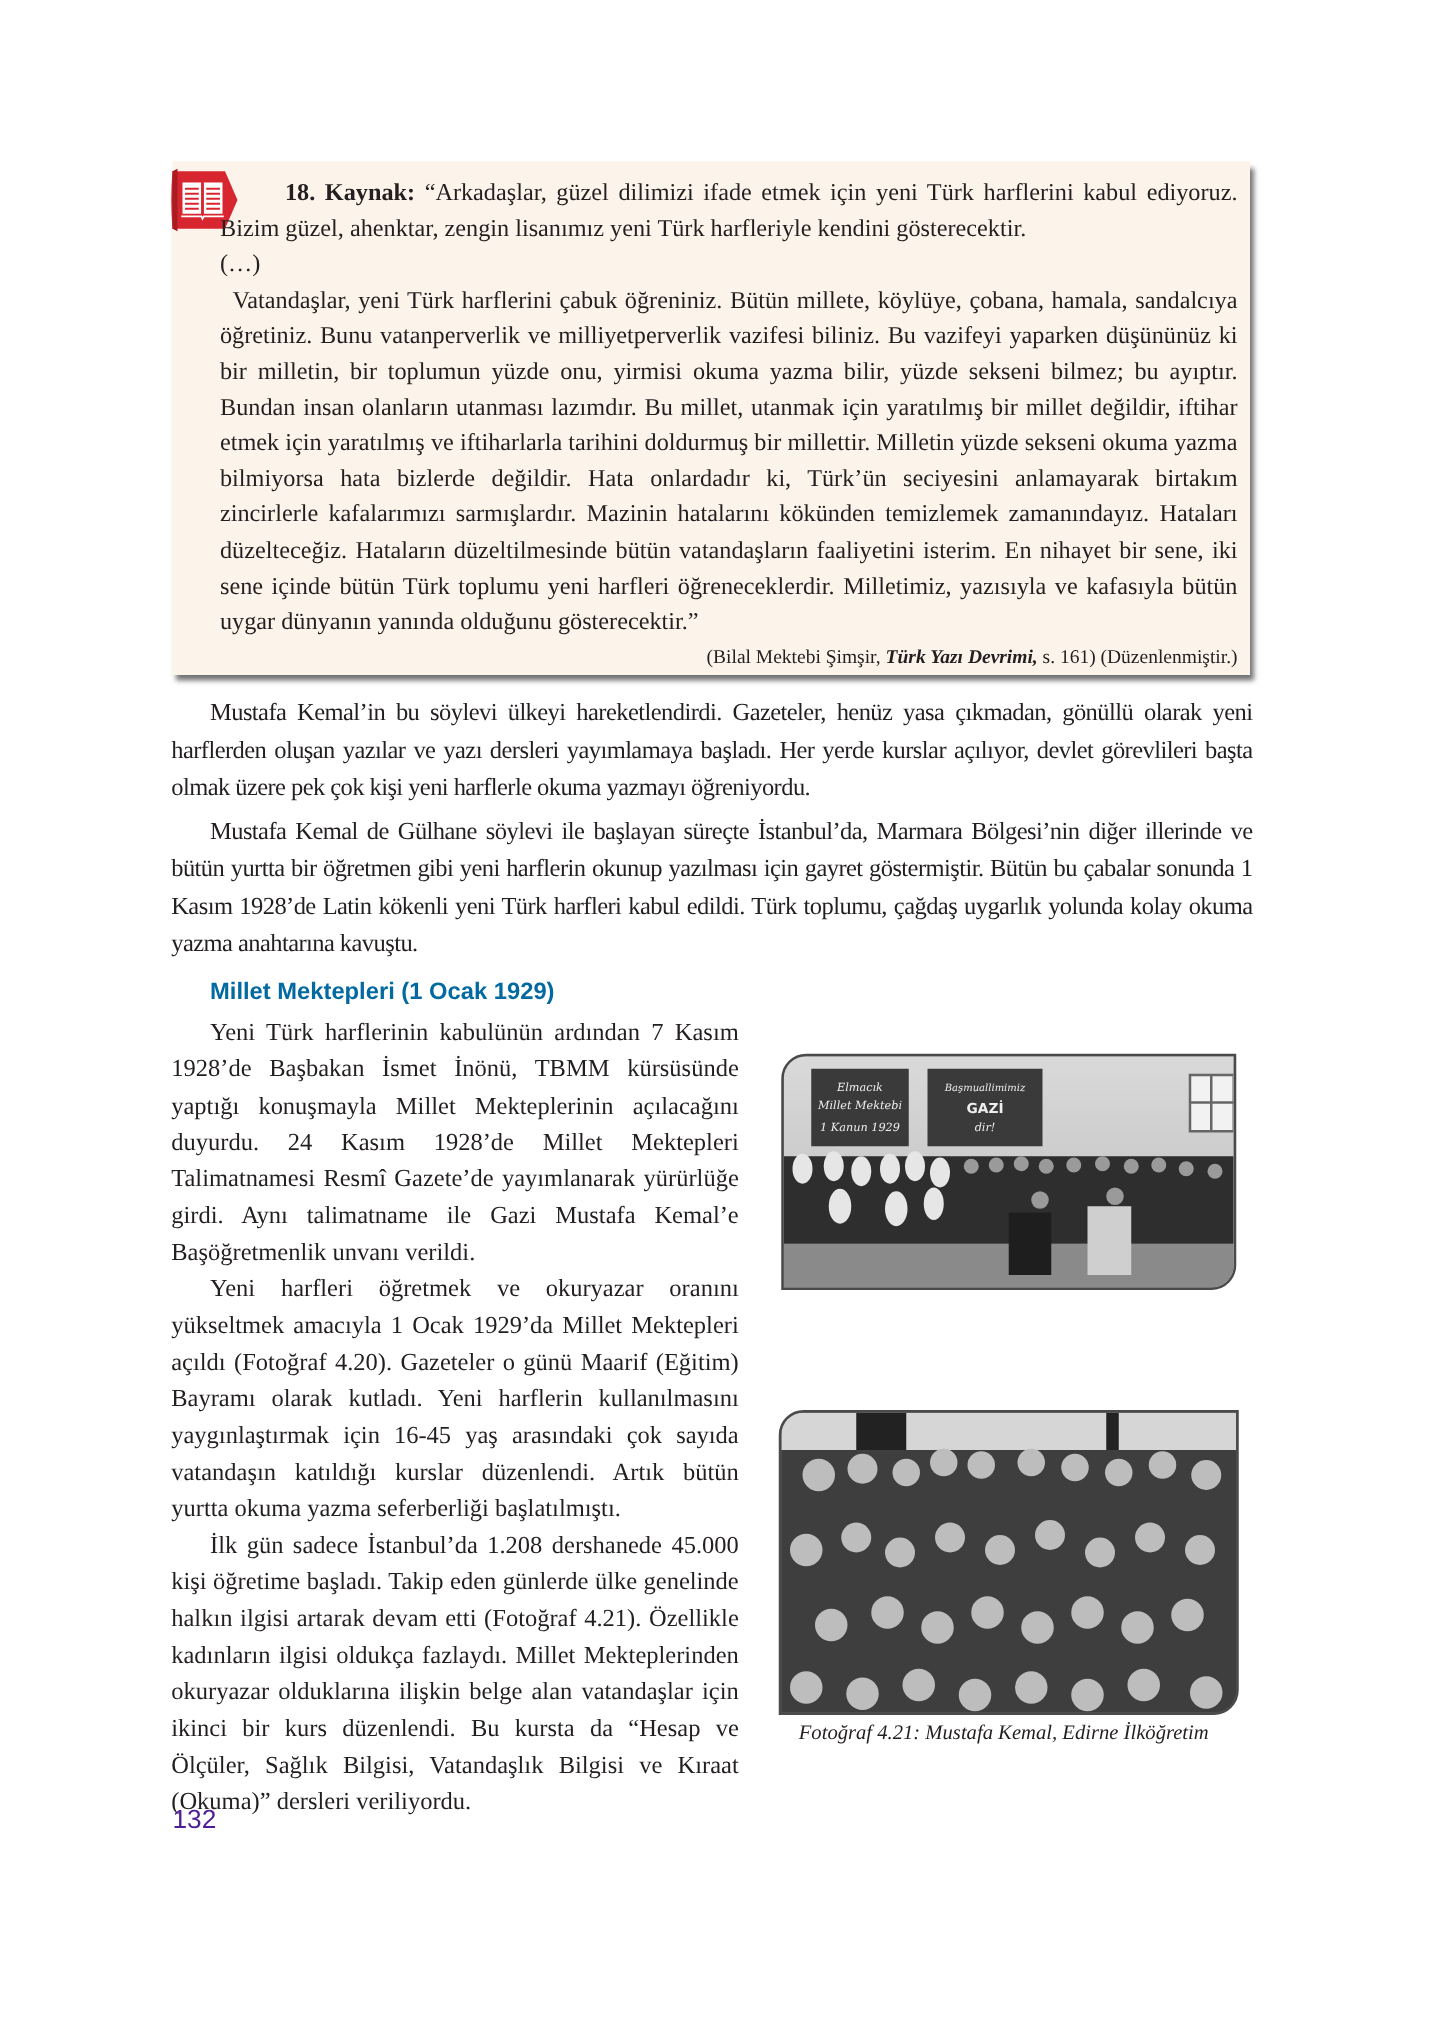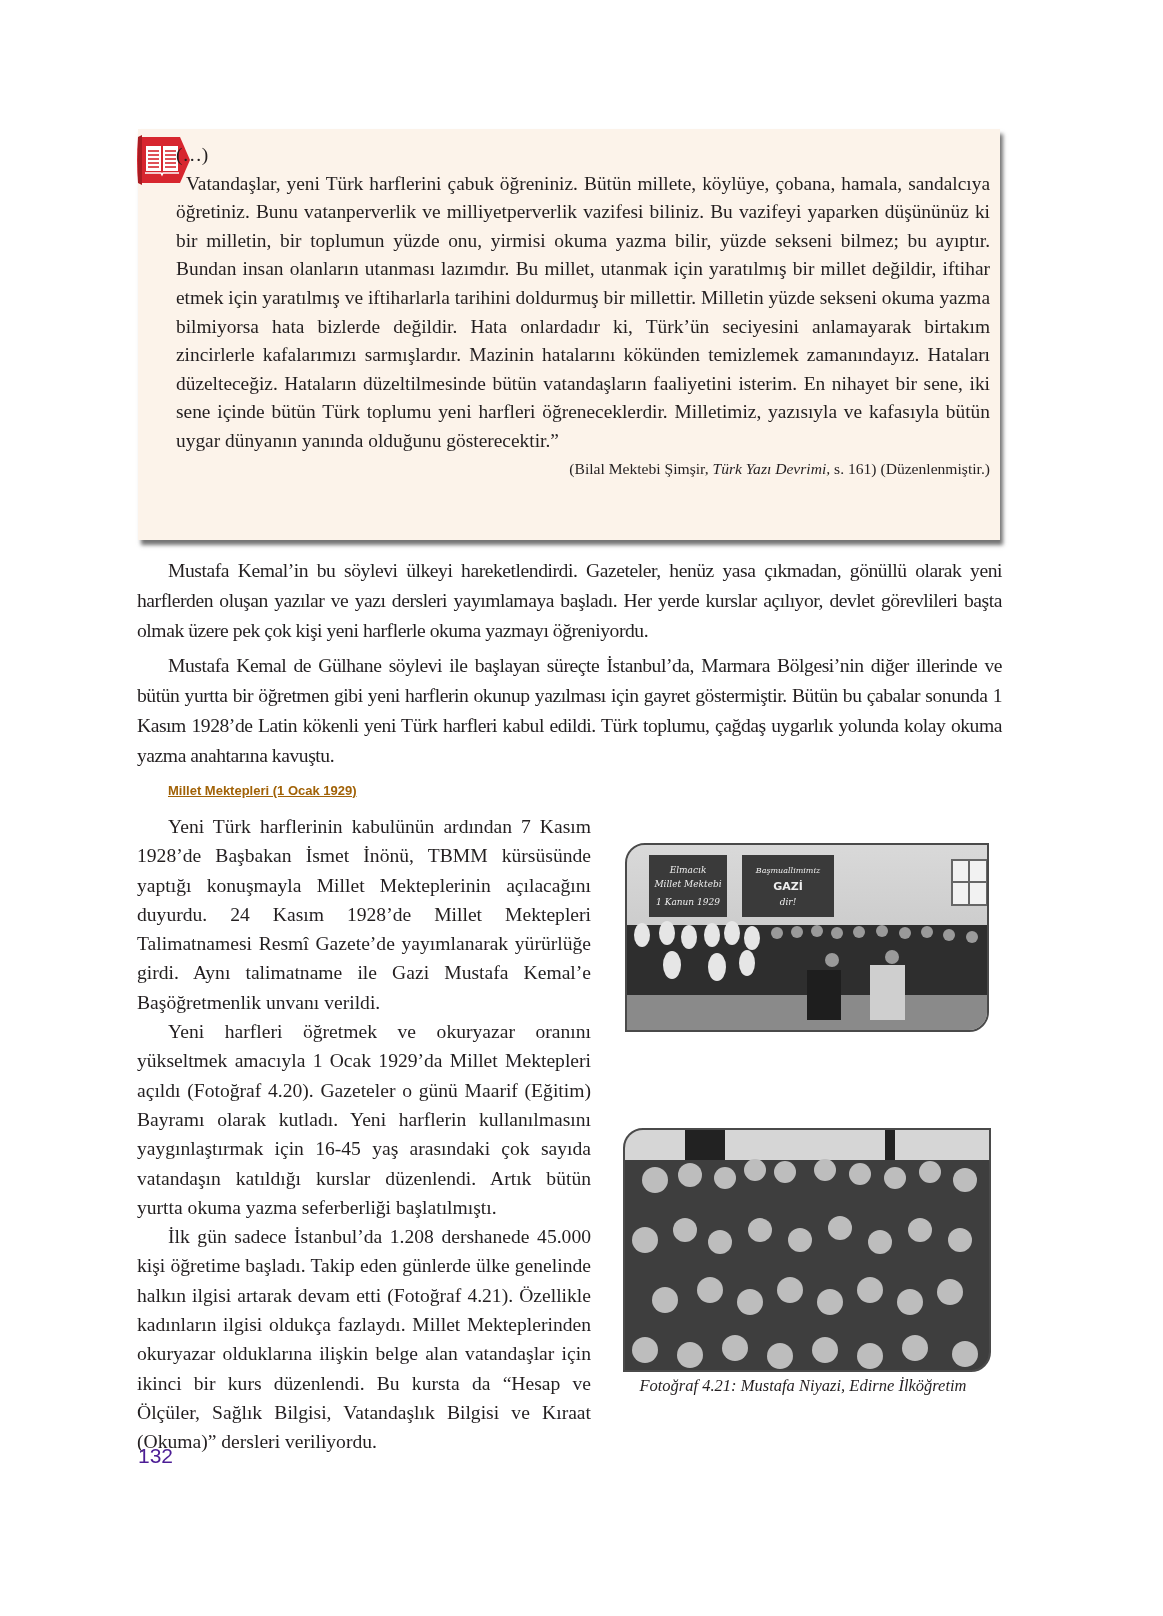--- a/index.html
+++ b/index.html
@@ -14,33 +14,33 @@
   .book-icon { position: absolute; left: 134px; top: 133px; width: 58px; height: 54px; }
   .source-text {
     position: absolute; left: 176px; top: 141px; width: 814px;
     font-size: 19.4px; line-height: 28.6px; text-align: justify;
   }
   .source-text p { margin: 0; }
   .source-text .first { text-indent: 52px; }
   .source-text .indent { text-indent: 10px; }
   .source-text b { font-weight: bold; }
   .citation { text-align: right; font-size: 15.6px; line-height: 26px; margin-top: -2px; }
-  .citation i { font-style: italic; }
+  .citation i { font-style: italic; font-weight: bold; }
 
   .body-text {
     position: absolute; left: 137px; top: 556px; width: 865px;
     font-size: 19.6px; line-height: 30.2px; text-align: justify;
     letter-spacing: -0.45px;
   }
   .body-text p { margin: 0 0 4px 0; text-indent: 31px; }
 
   .section-heading {
     position: absolute; left: 168px; top: 783px;
     font-family: "Liberation Sans", "DejaVu Sans", sans-serif;
-    font-weight: bold; font-size: 13px; color: #a16207; text-decoration: underline;
+    font-weight: bold; font-size: 19px; color: #0369a1;
   }
   .left-col {
     position: absolute; left: 137px; top: 812px; width: 454px;
     font-size: 19.6px; line-height: 29.3px; text-align: justify;
   }
   .left-col p { margin: 0; text-indent: 31px; }
 
   .photo {
     position: absolute; border: 2px solid #4a4a4a; border-radius: 20px 0 20px 0;
     overflow: hidden;
@@ -78,20 +78,21 @@
     <line x1="31" y1="18" x2="42" y2="18"></line>
       <line x1="31" y1="22" x2="42" y2="22"></line>
     <line x1="31" y1="26" x2="42" y2="26"></line>
       <line x1="31" y1="30" x2="42" y2="30"></line>
     <line x1="31" y1="34" x2="42" y2="34"></line>
   </g>
   <path d="M11 40 L27 40 L28 42 L29 40 L45 40" stroke="#ffffff" stroke-width="1.4" fill="none"></path>
 </svg>
 
 <div class="source-text">
+  <p class="first"><b>18. Kaynak:</b><span> “Arkadaşlar, güzel dilimizi ifade etmek için yeni Türk harflerini kabul ediyoruz. Bizim güzel, ahenktar, zengin lisanımız yeni Türk harfleriyle kendini gösterecektir.</span></p>
   <p>(…)</p>
   <p class="indent">Vatandaşlar, yeni Türk harflerini çabuk öğreniniz. Bütün millete, köylüye, çobana, hamala, sandalcıya öğretiniz. Bunu vatanperverlik ve milliyetperverlik vazifesi biliniz. Bu vazifeyi yaparken düşününüz ki bir milletin, bir toplumun yüzde onu, yirmisi okuma yazma bilir, yüzde sekseni bilmez; bu ayıptır. Bundan insan olanların utanması lazımdır. Bu millet, utanmak için yaratılmış bir millet değildir, iftihar etmek için yaratılmış ve iftiharlarla tarihini doldurmuş bir millettir. Milletin yüzde sekseni okuma yazma bilmiyorsa hata bizlerde değildir. Hata onlardadır ki, Türk’ün seciyesini anlamayarak birtakım zincirlerle kafalarımızı sarmışlardır. Mazinin hatalarını kökünden temizlemek zamanındayız. Hataları düzelteceğiz. Hataların düzeltilmesinde bütün vatandaşların faaliyetini isterim. En nihayet bir sene, iki sene içinde bütün Türk toplumu yeni harfleri öğreneceklerdir. Milletimiz, yazısıyla ve kafasıyla bütün uygar dünyanın yanında olduğunu gösterecektir.”</p>
   <p class="citation"><span>(Bilal Mektebi Şimşir, </span><i>Türk Yazı Devrimi,</i><span> s. 161) (Düzenlenmiştir.)</span></p>
 </div>
 
 <div class="body-text">
   <p>Mustafa Kemal’in bu söylevi ülkeyi hareketlendirdi. Gazeteler, henüz yasa çıkmadan, gönüllü olarak yeni harflerden oluşan yazılar ve yazı dersleri yayımlamaya başladı. Her yerde kurslar açılıyor, devlet görevlileri başta olmak üzere pek çok kişi yeni harflerle okuma yazmayı öğreniyordu.</p>
   <p>Mustafa Kemal de Gülhane söylevi ile başlayan süreçte İstanbul’da, Marmara Bölgesi’nin diğer illerinde ve bütün yurtta bir öğretmen gibi yeni harflerin okunup yazılması için gayret göstermiştir. Bütün bu çabalar sonunda 1 Kasım 1928’de Latin kökenli yeni Türk harfleri kabul edildi. Türk toplumu, çağdaş uygarlık yolunda kolay okuma yazma anahtarına kavuştu.</p>
 </div>
 
@@ -198,16 +199,16 @@
         <circle cx="110" cy="218" r="13"></circle>
       <circle cx="155" cy="226" r="13"></circle>
         <circle cx="200" cy="220" r="13"></circle>
         <circle cx="245" cy="226" r="13"></circle>
       <circle cx="290" cy="218" r="13"></circle>
         <circle cx="340" cy="224" r="13"></circle>
     </g>
   </svg>
 </div>
 <div class="caption caption-2">
-  <div>Fotoğraf 4.21: Mustafa Niyazi, Edirne İlköğretim</div>
+  <div>Fotoğraf 4.21: Mustafa Kemal, Edirne İlköğretim</div>
 </div>
 
 <div class="page-number">132</div>
 
 </body></html>

